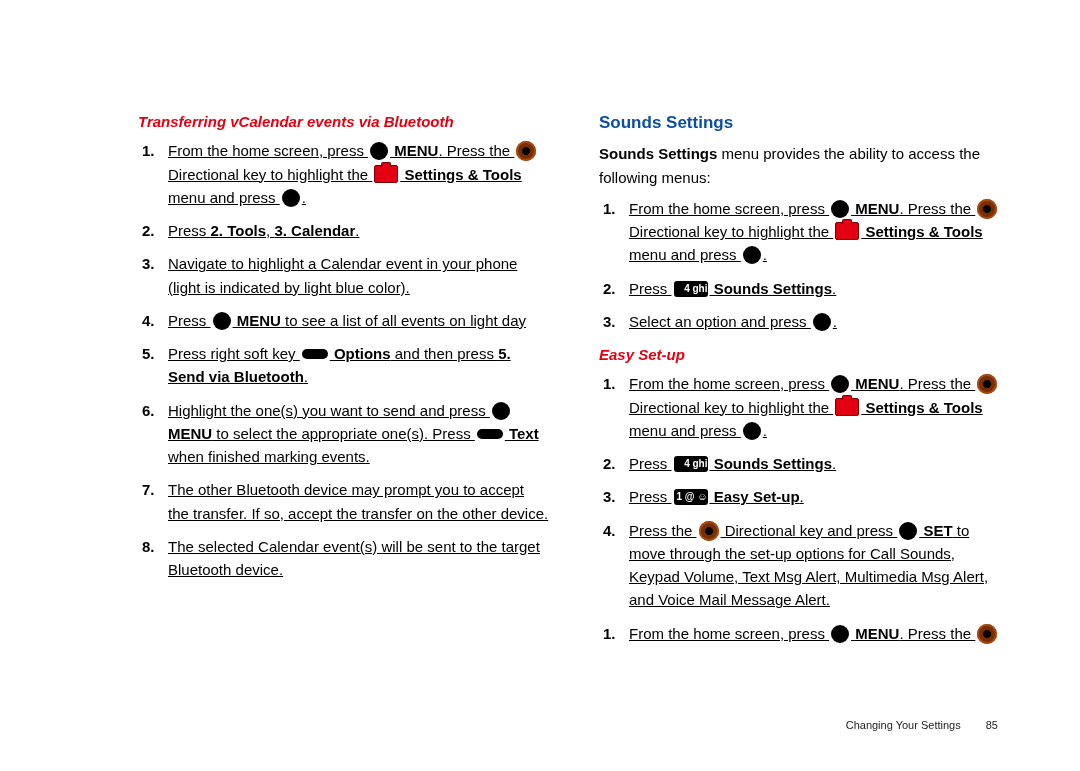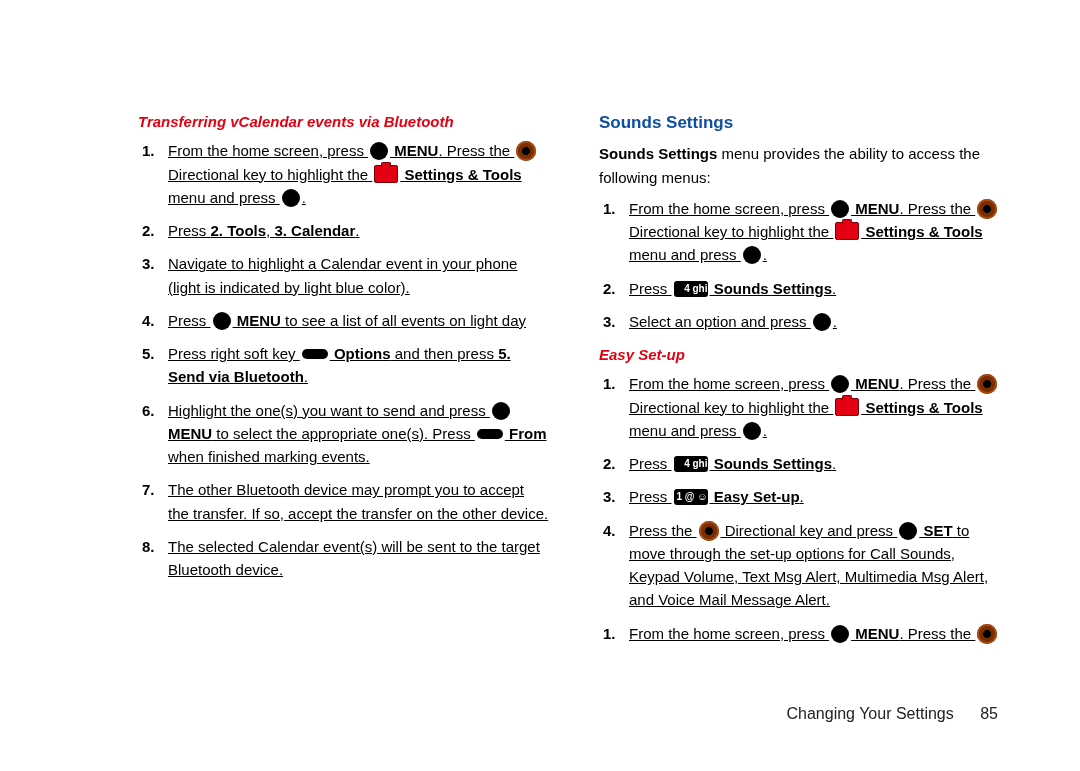--- a/index.html
+++ b/index.html
@@ -118,22 +118,22 @@
     font-weight: 700;
     border-radius: 3px;
     text-align: right;
     line-height: 16px;
     margin: 0 2px;
     font-family: Arial, sans-serif;
   }
   .footer {
     position: absolute;
     right: 82px;
-    bottom: 48px;
-    font-size: 16px;
+    bottom: 40px;
+    font-size: 11px;
     color: #222;
   }
   .footer .pnum {
     margin-left: 22px;
   }
 </style>
 </head>
 <body>
 
 <div class="page">
@@ -149,21 +149,21 @@
         <span>Press </span><b>2. Tools</b><span>, </span><b>3. Calendar</b><span>.</span>
       </li>
       <li>Navigate to highlight a Calendar event in your phone (light is indicated by light blue color).</li>
       <li>
         <span>Press </span><span class="icon icon-ok"></span><b> MENU</b><span> to see a list of all events on light day</span>
       </li>
       <li>
         <span>Press right soft key </span><span class="icon icon-soft"></span><b> Options</b><span> and then press </span><b>5. Send via Bluetooth</b><span>.</span>
       </li>
       <li>
-        <span>Highlight the one(s) you want to send and press </span><span class="icon icon-ok"></span><b> MENU</b><span> to select the appropriate one(s). Press </span><span class="icon icon-soft"></span><b> From</b><span> when finished marking events.</span>
+        <span>Highlight the one(s) you want to send and press </span><span class="icon icon-ok"></span><b> MENU</b><span> to select the appropriate one(s). Press </span><span class="icon icon-soft"></span><b> Text</b><span> when finished marking events.</span>
       </li>
       <li>The other Bluetooth device may prompt you to accept the transfer. If so, accept the transfer on the other device.</li>
       <li>The selected Calendar event(s) will be sent to the target Bluetooth device.</li>
     </ol>
   </div>
 
   <div class="col">
     <div class="h2-blue">Sounds Settings</div>
     <p class="intro">
       <b>Sounds Settings</b><span> menu provides the ability to access the following menus:</span>

